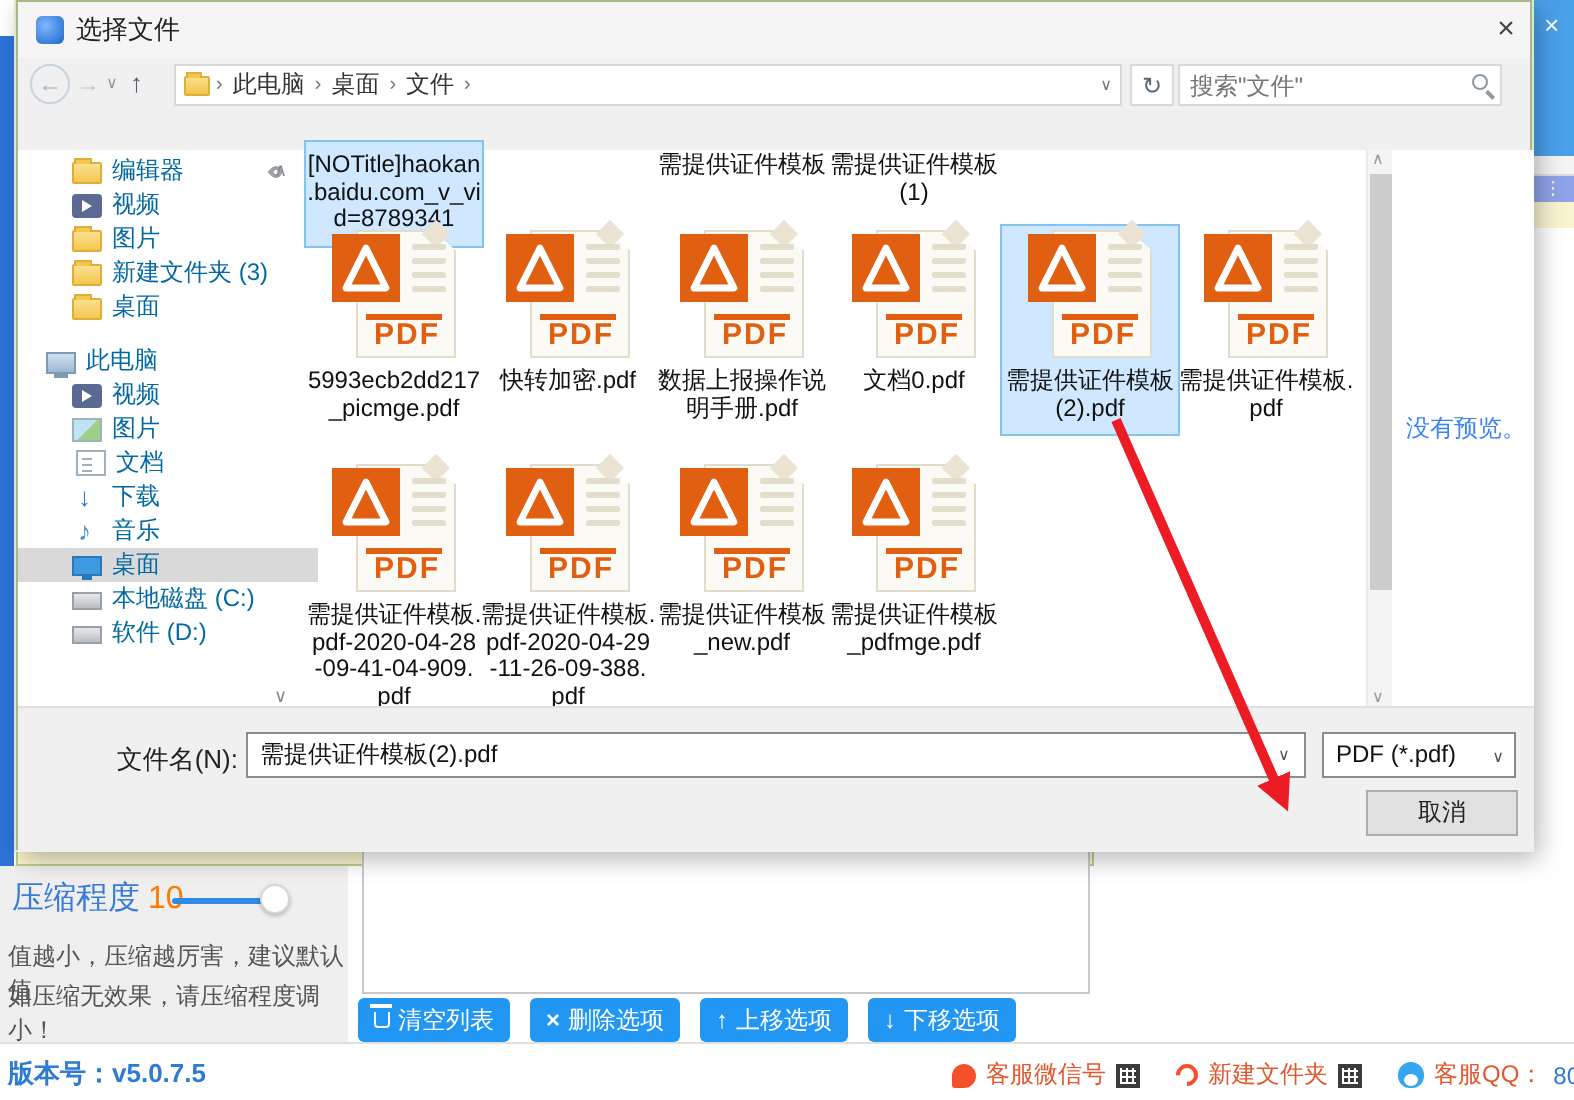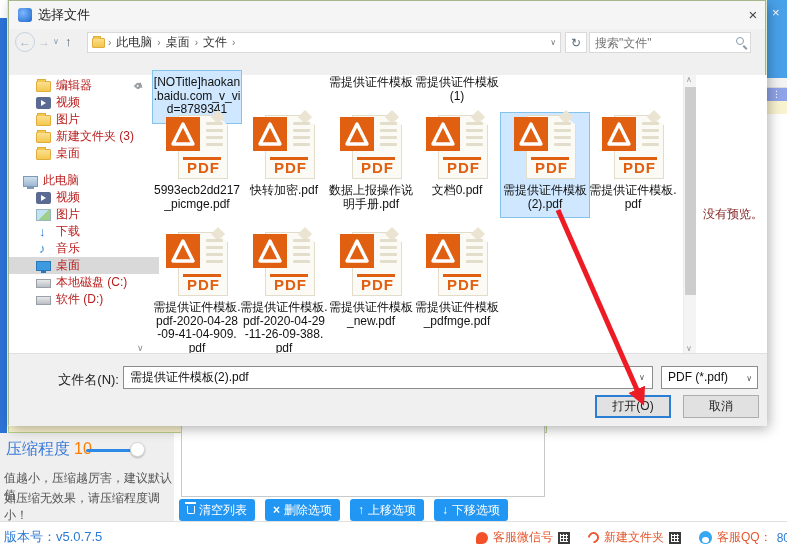--- a/index.html
+++ b/index.html
@@ -24,21 +24,21 @@
 .slider-handle{left:130px;top:442px;width:15px;height:15px;border-radius:50%;background:#fff;border:1px solid #d7d7d7;box-shadow:0 1px 2px rgba(0,0,0,.25)}
 .hint{left:4px;width:170px;color:#555;font-size:12px}
 .white-list-box{left:181px;top:425px;width:364px;height:72px;background:#fff;border:1px solid #c9c9c9;border-top:none}
 .action-row{left:179px;top:499px;display:flex;gap:10px}
 .act-btn{display:flex;align-items:center;gap:4px;height:22px;padding:0 8px;background:#2196f3;color:#fff;
   border:none;border-radius:3px;font-size:12px;font-family:inherit;cursor:pointer}
 .act-glyph{font-size:12px;font-weight:bold}
 .ic-trash{display:inline-block;width:8px;height:8px;border:1.5px solid #fff;border-top:none;border-radius:0 0 2px 2px;position:relative}
 .ic-trash::before{content:"";position:absolute;top:-4px;left:-3px;width:11px;height:2px;background:#fff}
 .divider{left:0;top:521px;width:787px;height:1px;background:#e0e0e0}
-.version{left:4px;top:528px;font-size:13px;font-weight:normal;color:#2d7bd3}
+.version{left:4px;top:528px;font-size:13px;font-weight:bold;color:#2d7bd3}
 .statusbar{left:476px;top:529px;display:flex;align-items:center;gap:5px;white-space:nowrap}
 .sb-label{color:#e4562c;font-size:12px}
 .qq-num{color:#2d7bd3;font-size:12px}
 .ic-wx{width:12px;height:12px;background:#f4502a;border-radius:50% 50% 50% 12%}
 .ic-link{width:11px;height:11px;border:2px solid #f4502a;border-radius:50%;border-left-color:transparent;transform:rotate(-45deg)}
 .ic-qq{width:13px;height:13px;background:#35a6f0;border-radius:50% 50% 46% 46%;position:relative}
 .ic-qq::after{content:"";position:absolute;left:3px;top:6px;width:7px;height:6px;background:#fff;border-radius:50%}
 .qr{width:12px;height:12px;background:#3b3b3b;position:relative}
 .qr::after{content:"";position:absolute;inset:2px;background:
  repeating-linear-gradient(0deg,#fff 0 1px,transparent 1px 3px),
@@ -74,21 +74,21 @@
 .tb-sep{position:absolute;left:56px;top:3px;width:1px;height:14px;background:#e0e0e0}
 .tb-newfolder{position:absolute;left:64px;top:2px;color:#333}
 .ic-view{position:absolute;left:672px;top:3px;width:17px;height:13px;background:linear-gradient(#bcd8ef,#8fc0e8);border:1px solid #86b7dd}
 .view-drop{position:absolute;left:692px;top:6px;color:#555;font-size:9px}
 .ic-pane{position:absolute;left:702px;top:3px;width:17px;height:13px;border:1px solid #9db8cf;background:linear-gradient(90deg,#fff 0 7px,#cfe4f7 7px)}
 .ic-help{position:absolute;left:725px;top:2px;width:16px;height:16px;border-radius:50%;background:#2f7bd6;color:#fff;font-size:11px;font-weight:bold;text-align:center;line-height:16px}
 .content{position:absolute;left:0;top:74px;width:758px;height:278px;background:#fff}
 
 
 .sidebar{position:absolute;left:0;top:76px;width:150px;height:276px;overflow:hidden}
-.side-item{display:flex;align-items:center;height:17px;gap:5px;font-size:12px;color:#b91c1c;cursor:pointer}
+.side-item{display:flex;align-items:center;height:17px;gap:5px;font-size:12px;color:#0369a1;cursor:pointer}
 .side-item.lv1{padding-left:14px}
 .side-item.lv2{padding-left:27px}
 .side-item.ssel{background:#d9d9d9}
 .side-gap{height:10px}
 .slabel{white-space:nowrap}
 .sic{width:15px;height:13px;position:relative;flex:0 0 15px}
 .sic-folder{background:linear-gradient(#fbe092,#f4c84e);border:1px solid #e0ad3a;border-radius:1px;height:11px;margin-top:2px}
 .sic-folder::before{content:"";position:absolute;left:0;top:-3px;width:7px;height:2px;background:#f4c84e;border:1px solid #e0ad3a;border-bottom:none}
 .sic-video{background:#5a6a92;border-radius:2px;height:12px}
 .sic-video::after{content:"";position:absolute;left:5px;top:3px;border-left:5px solid #fff;border-top:3px solid transparent;border-bottom:3px solid transparent}
@@ -120,21 +120,21 @@
 .pa{position:absolute;left:0;top:2px;width:34px;height:34px;background:#e05f10}
 .pa svg{display:block;width:34px;height:34px}
 .pbar{position:absolute;left:17px;top:42px;width:38px;height:2.5px;background:#e05f10}
 .ptxt{position:absolute;left:13px;top:44px;width:49px;text-align:center;color:#e05f10;font-weight:bold;font-size:15px;letter-spacing:1px}
 
 
 .fscroll{position:absolute;left:674px;top:74px;width:13px;height:278px;background:#f4f4f4;border-left:1px solid #ebebeb}
 .fthumb{position:absolute;left:1px;top:12px;width:11px;height:208px;background:#cdcdcd}
 .scr-arrow{position:absolute;left:2px;color:#999;font-size:8px}
 .scr-arrow.t{top:0}.scr-arrow.b{bottom:0}
-.preview{position:absolute;left:692px;top:74px;width:64px;height:278px;background:#fff;display:flex;align-items:center;justify-content:center;color:#7f1d1d;font-size:12px}
+.preview{position:absolute;left:692px;top:74px;width:64px;height:278px;background:#fff;display:flex;align-items:center;justify-content:center;color:#3b82f6;font-size:12px}
 
 
 .dlg-bottom{position:absolute;left:0;top:352px;width:758px;height:73px;background:#f0f0f0;border-top:1px solid #e0e0e0}
 .fn-label{position:absolute;left:28px;top:370px;width:82px;text-align:right;font-size:13px;color:#222}
 .fn-input{position:absolute;left:114px;top:365px;width:530px;height:23px;border:1px solid #8c8c8c;background:#fff;font-size:12px;font-family:inherit;padding:0 18px 0 6px;color:#111}
 .fn-chev{position:absolute;left:630px;top:372px;color:#555;font-size:8px}
 .ft-box{position:absolute;left:652px;top:365px;width:97px;height:23px;background:#fff;border:1px solid #8c8c8c;font-size:12px;line-height:21px;padding-left:6px;color:#111;cursor:pointer}
 .ft-chev{position:absolute;right:5px;top:1px;color:#555;font-size:8px}
 .btn{position:absolute;top:394px;width:76px;height:23px;background:#e1e1e1;font-size:12px;font-family:inherit;color:#222;cursor:pointer}
 .btn-open{left:586px;border:2px solid #2a7fd4}
@@ -276,20 +276,24 @@
         </div>
         <div class="side-item lv2">
           <span class="sic sic-video"></span>
           <span class="slabel">视频</span>
         </div>
         <div class="side-item lv2">
           <span class="sic sic-pictures"></span>
           <span class="slabel">图片</span>
         </div>
         <div class="side-item lv2">
+          <span class="sic sic-documents"></span>
+          <span class="slabel">文档</span>
+        </div>
+        <div class="side-item lv2">
           <span class="sic sic-download"></span>
           <span class="slabel">下载</span>
         </div>
         <div class="side-item lv2">
           <span class="sic sic-music"></span>
           <span class="slabel">音乐</span>
         </div>
         <div class="side-item lv2 ssel">
           <span class="sic sic-desktop"></span>
           <span class="slabel">桌面</span>
@@ -547,21 +551,20 @@
 
     <div class="preview">
         <span>没有预览。</span>
       </div>
 
     <div class="dlg-bottom"></div>
     <div class="abs fn-label">文件名(N):</div>
     <input class="abs fn-input" readonly="" value="需提供证件模板(2).pdf" style="">
     <span class="abs fn-chev">∨</span>
     <div class="abs ft-box"><span>PDF (*.pdf)</span><span class="ft-chev">∨</span></div>
-    <button class="btn btn-open">打开(O)</button>
     <button class="btn btn-cancel">取消</button>
   </div>
 
 
   <svg class="arrow-svg" width="787" height="550" viewBox="0 0 787 550">
     <defs>
       <marker id="ah" markerUnits="userSpaceOnUse" markerWidth="20" markerHeight="20" refX="3" refY="9" orient="auto">
         <path d="M0,0 L18,9 L0,18 Z" fill="#ed1c24"></path>
       </marker>
     </defs>

